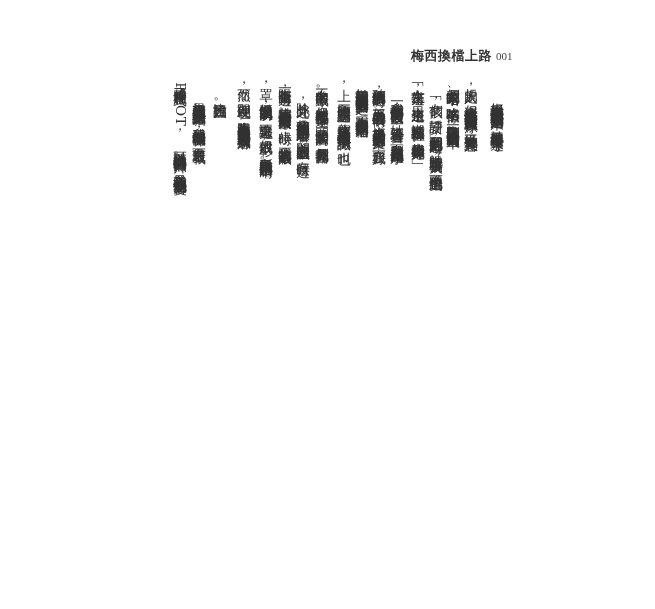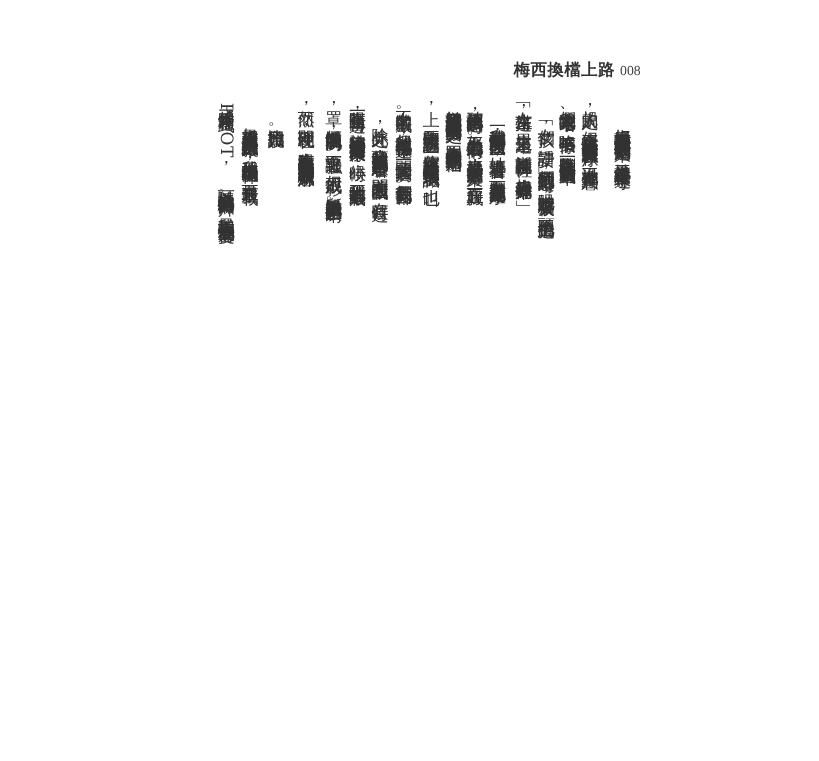--- a/index.html
+++ b/index.html
@@ -12,21 +12,21 @@
                   margin-left:4px; color:#444; }
   .col { position:absolute; writing-mode:vertical-rl; text-orientation:upright;
          font-size:13.6px; line-height:1; letter-spacing:0.6px; white-space:nowrap; color:#333; }
   .col.latin-mix { text-orientation:mixed; }
 </style>
 </head>
 <body>
 
 <div class="header">
   <span class="title">梅西換檔上路</span>
-  <span class="page">008</span>
+  <span class="page">001</span>
 </div>
 
 <div>
   <div class="col" style="left:490px;top:92px;">幸好學校祕書麥克丹尼爾小姐沒有發現我們走錯門進來。她平常是很嚴格要求遵守</div>
   <div class="col" style="left:464px;top:78px;">規定的人，但這會兒正忙著收六年級生的費用信封袋以及管理秩序，不過她確實注意到</div>
   <div class="col" style="left:446px;top:78px;">我們大家嘻嘻哈哈、咯咯笑個不停，就像剛剛搭了一趟特別刺激的雲霄飛車。</div>
   <div class="col" style="left:429px;top:92px;">「女孩們，請安靜。」我們走到她附近時，她眼睛看著寫字夾板，頭也不抬的罵道。</div>
   <div class="col" style="left:411px;top:78px;">「女生排左邊，男生來這邊，襯衫請扎進褲頭裡，表格和錢先準備好。」</div>
   <div class="col" style="left:390px;top:92px;">我排在一個名叫蕾娜的女孩後面，她一邊等一邊看書，而我則是在麥克丹尼爾小姐</div>
   <div class="col" style="left:372px;top:78px;">確認每個人的選項時，努力不去看她的表情。媽媽勾選了最便宜的基本方案，而我正好</div>

